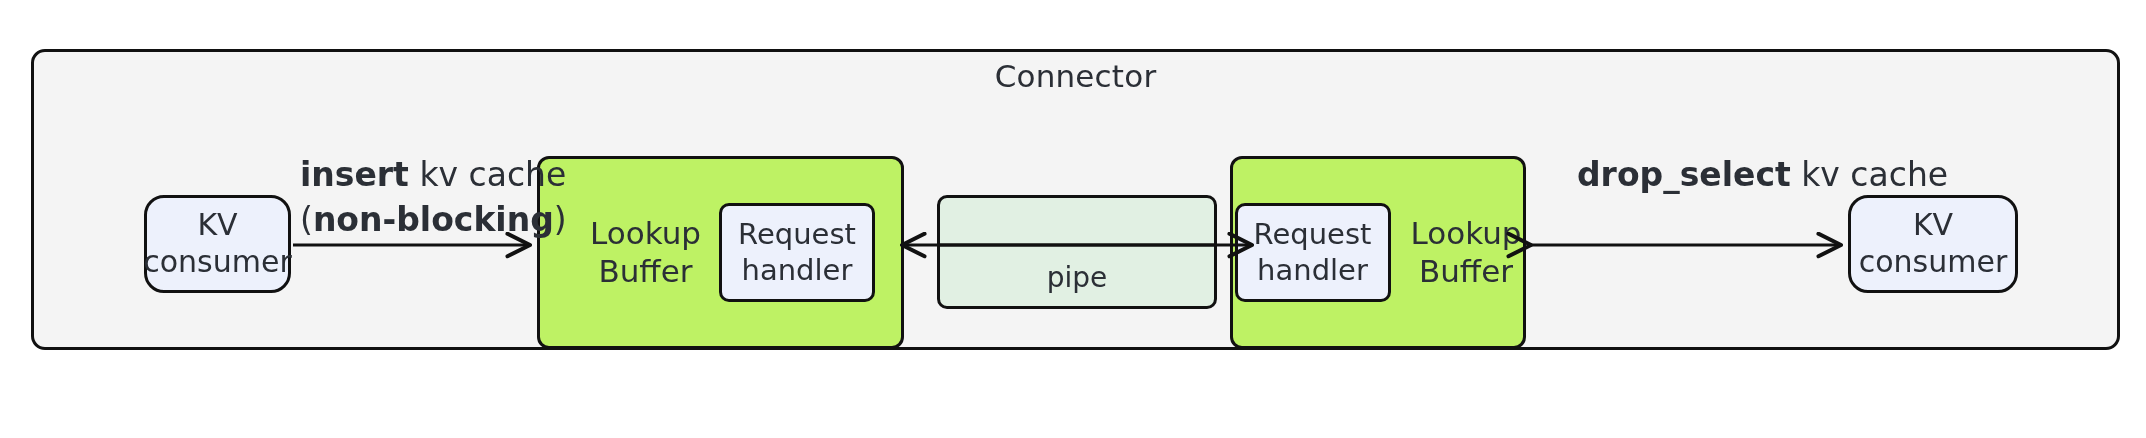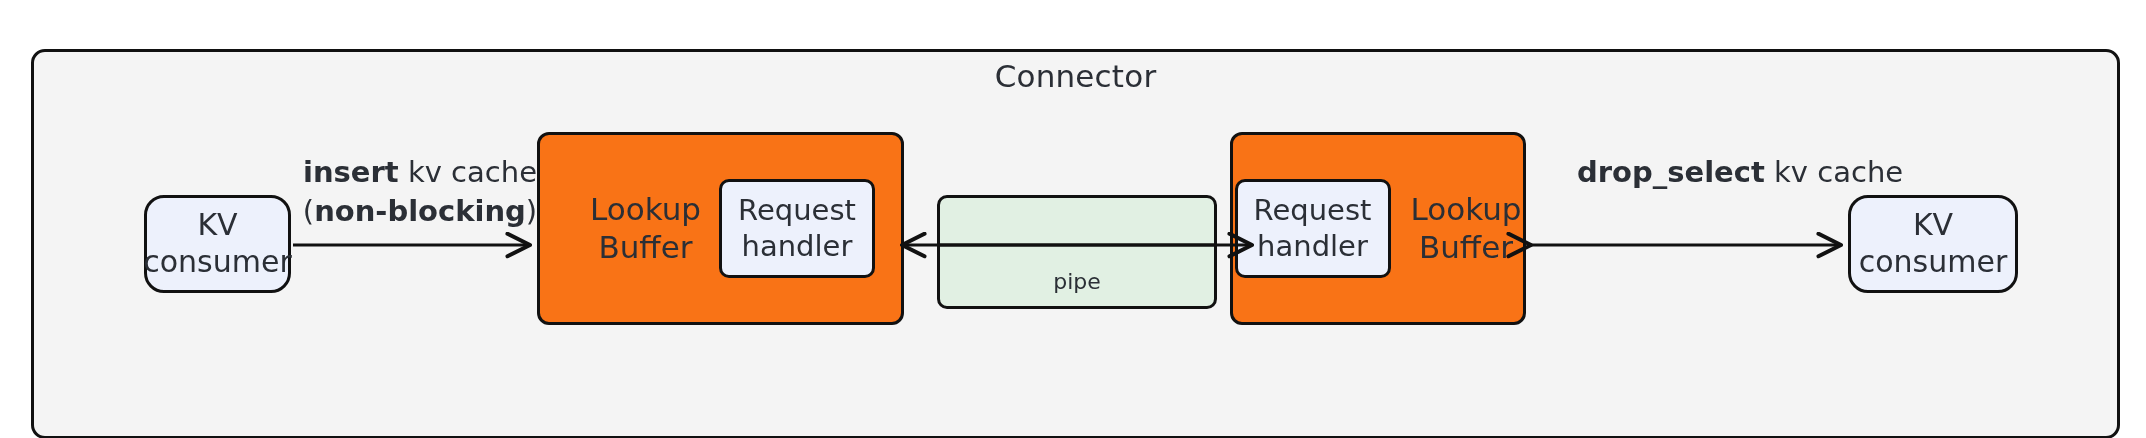--- a/index.html
+++ b/index.html
@@ -18,21 +18,21 @@
     background: #ffffff;
     overflow: hidden;
   }
 
   
   .connector-box {
     position: absolute;
     left: 31px;
     top: 49px;
     width: 2089px;
-    height: 390px;
+    height: 301px;
     box-sizing: border-box;
     background: #f4f4f4;
     border: 3px solid #111111;
     border-radius: 14px;
   }
   .connector-title {
     position: absolute;
     left: 0;
     top: 6px;
     width: 100%;
@@ -60,24 +60,24 @@
   .endpoint {
     background: #edf1fc;
     font-size: 30px;
     width: 147px;
     height: 98px;
   }
   #kv-producer { left: 144px; top: 195px; }
   #kv-consumer { left: 1848px; top: 195px; width: 170px; }
 
   .lookup-buffer {
-    background: #f97316;
+    background: #bef264;
     font-size: 31px;
     height: 193px;
-    top: 132px;
+    top: 156px;
     border-radius: 12px;
     justify-content: flex-start;
   }
   #lookup-buffer-left  { left: 537px;  width: 367px; }
   #lookup-buffer-right { left: 1230px; width: 296px; }
 
   .lb-inner-row {
     position: absolute;
     top: 0;
     left: 0;
@@ -127,38 +127,38 @@
     background: #e1f0e3;
     border: 3px solid #111111;
     border-radius: 10px;
   }
   #pipe .pipe-label {
     position: absolute;
     left: 0;
     bottom: 12px;
     width: 100%;
     text-align: center;
-    font-size: 22px;
+    font-size: 28px;
     color: #2b2f36;
   }
 
   
   #arrows {
     position: absolute;
     left: 0;
     top: 0;
     width: 2146px;
     height: 438px;
     pointer-events: none;
   }
 
   
   .edge-label {
     position: absolute;
-    font-size: 29px;
+    font-size: 33px;
     color: #2b2f36;
     text-align: center;
     line-height: 1.35;
     white-space: nowrap;
   }
   .edge-label b { font-weight: 700; }
   #label-insert      { left: 300px;  top: 153px; width: 240px; }
   #label-drop-select { left: 1537px; top: 153px; width: 310px; margin-left: 40px; }
 </style>
 </head>

